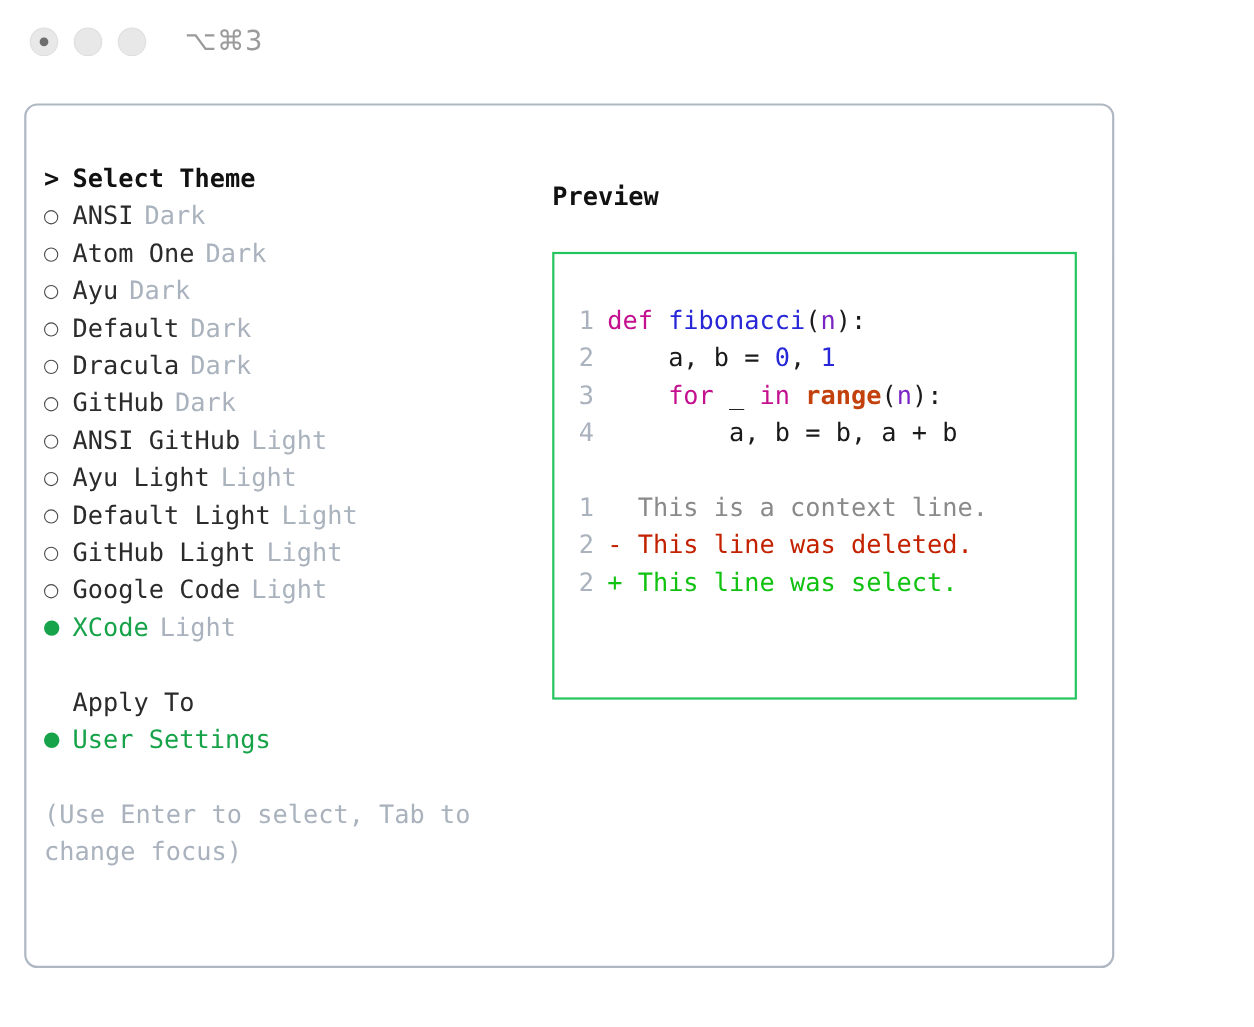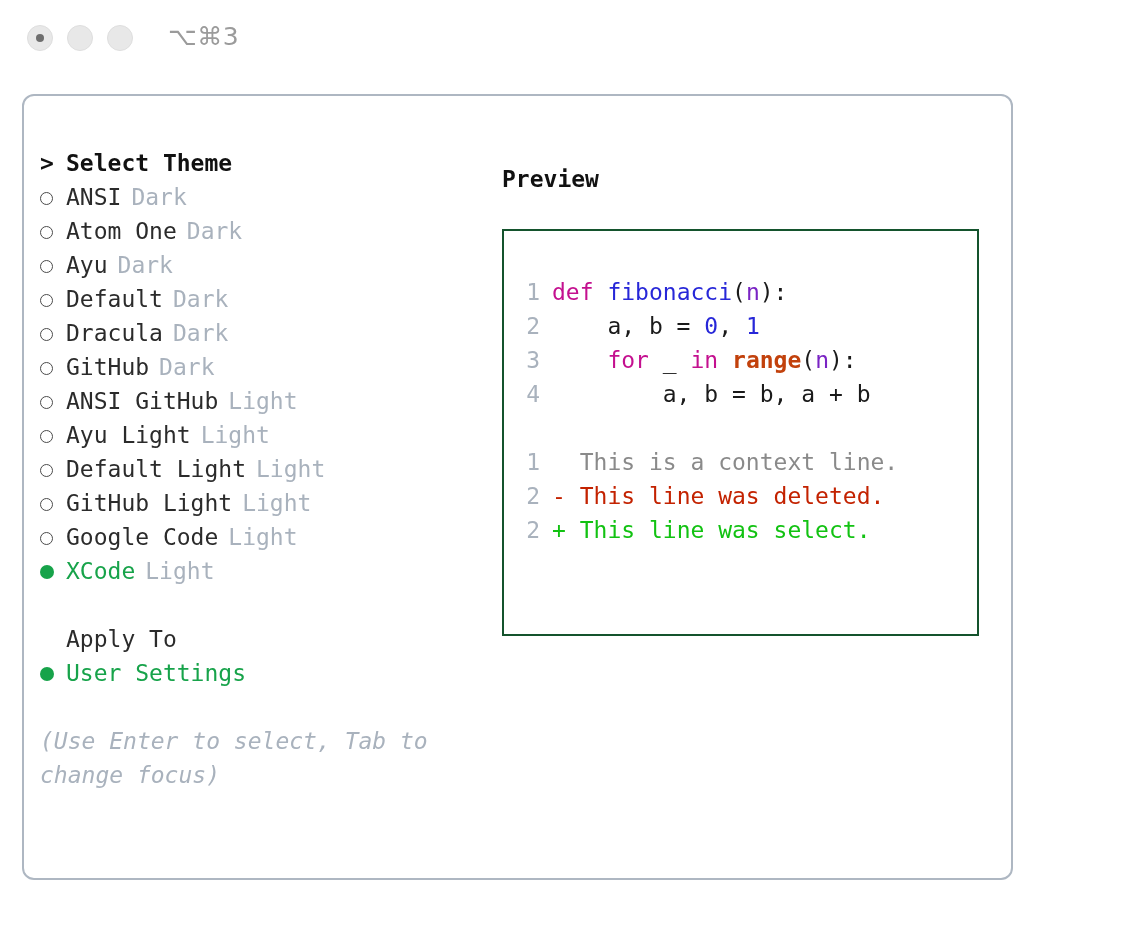--- a/index.html
+++ b/index.html
@@ -145,21 +145,20 @@
   .tag { color: #a9b2bd; margin-left: 10px; }
 
   .spacer-sm { height: 34px; }
 
   .hint {
     font-size: 23px;
     line-height: 34px;
     color: #a9b2bd;
     white-space: pre-wrap;
     width: 400px;
-    font-style: italic;
   }
 
   
   .right-col {
     position: absolute;
     left: 478px;
     top: 50px;
     width: 500px;
   }
 
@@ -169,21 +168,21 @@
     color: #111111;
     line-height: 34px;
     white-space: pre;
     margin-top: 16px;
   }
 
   .code-box {
     margin-top: 33px;
     width: 477px;
     height: 407px;
-    border: 2px solid #14532d;
+    border: 2px solid #22c55e;
     box-sizing: border-box;
     background: #ffffff;
     position: relative;
   }
 
   .code-inner {
     position: absolute;
     left: 14px;
     top: 44px;
     right: 8px;

